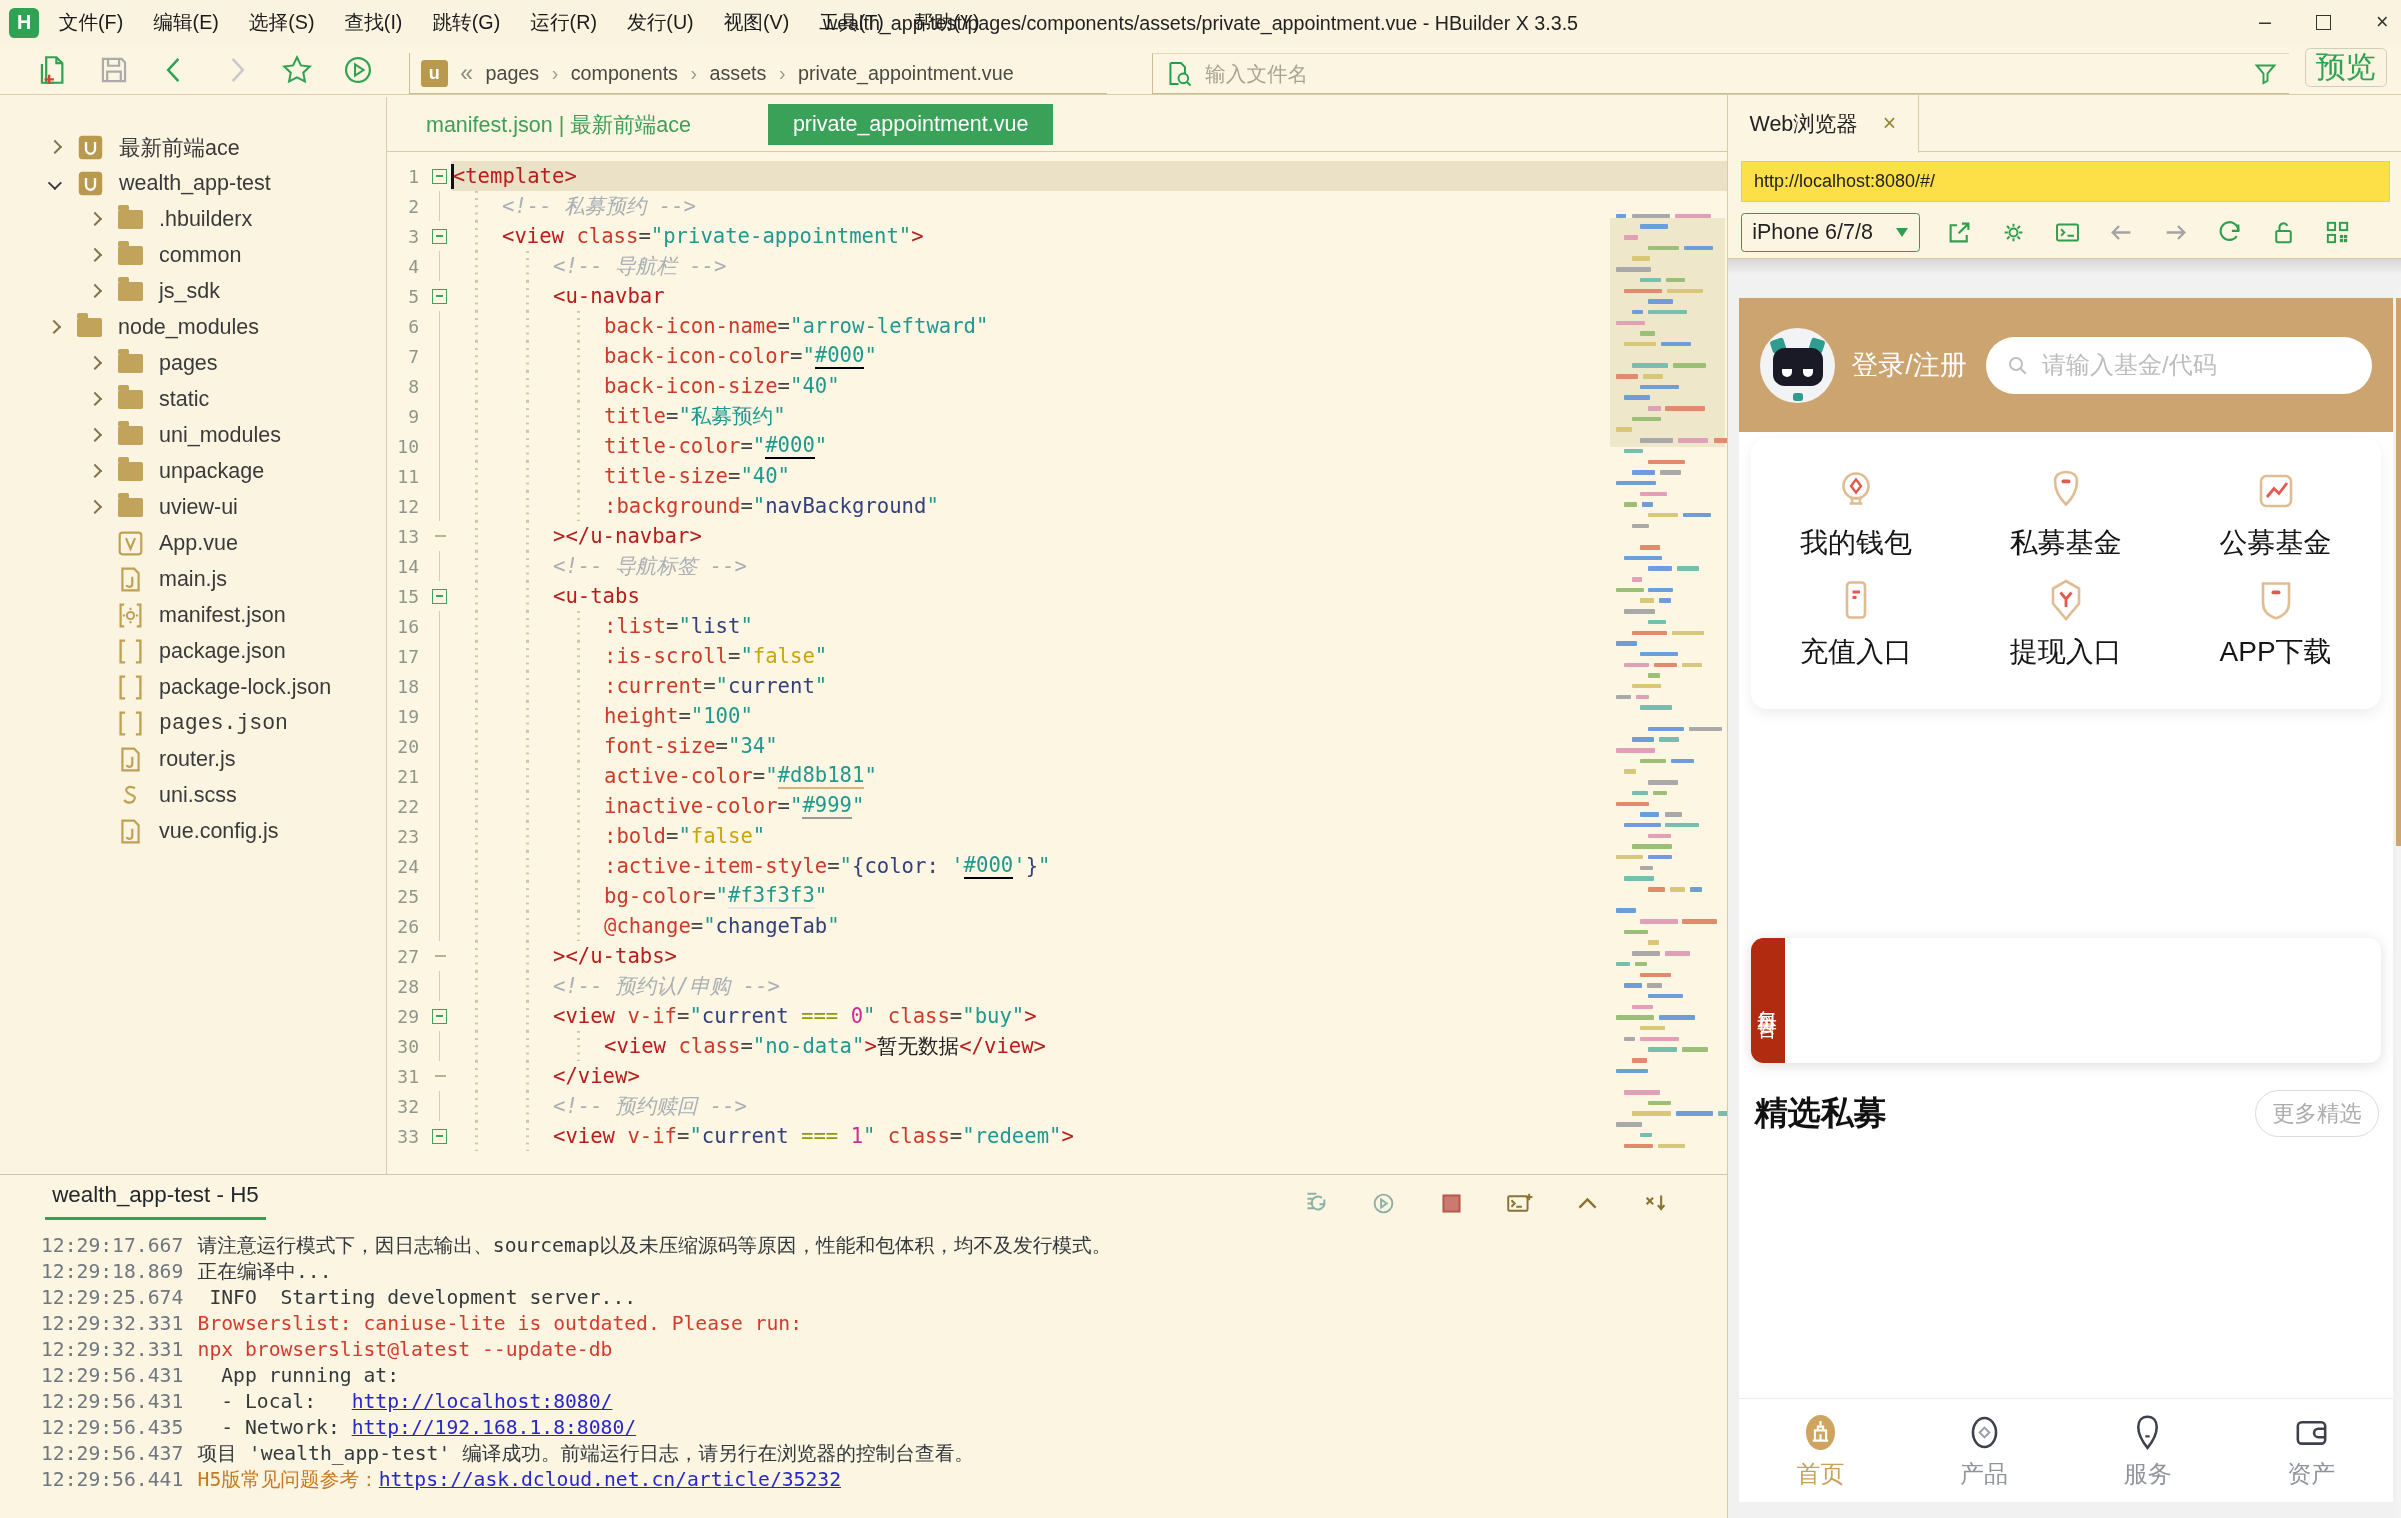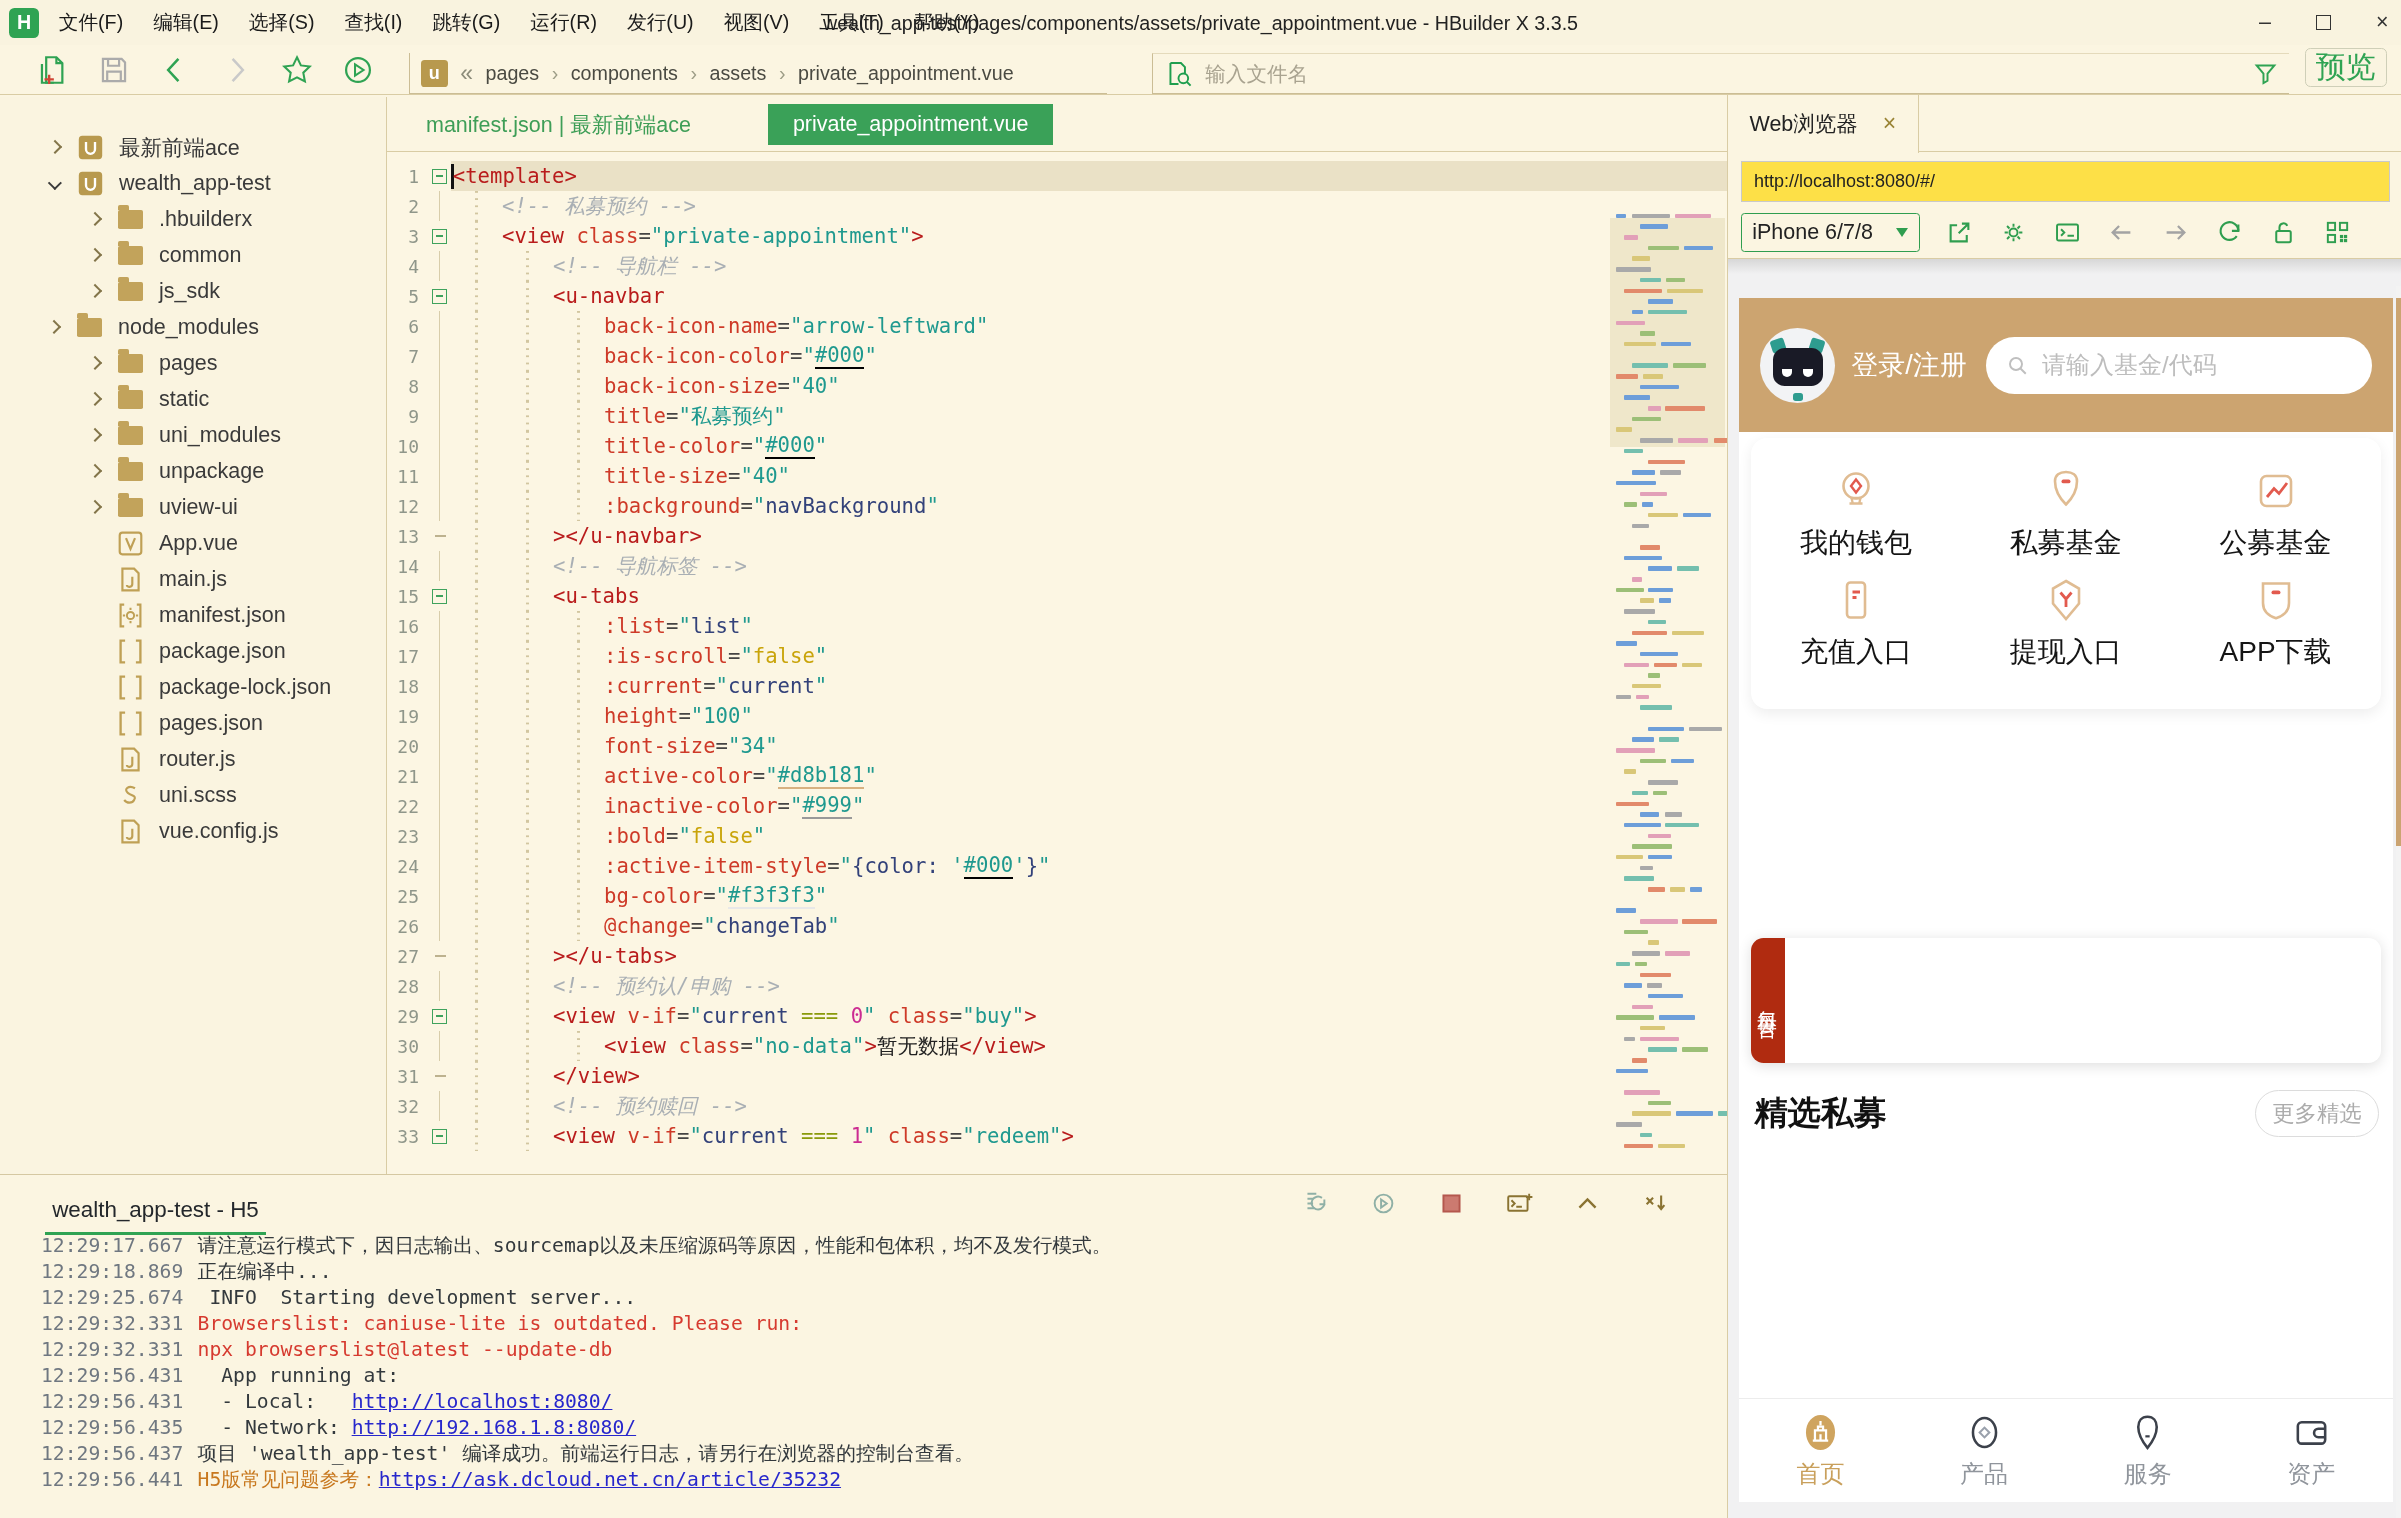--- a/index.html
+++ b/index.html
@@ -74,21 +74,21 @@
   .op{color:#8A9A0B}.num{color:#CC2C92}.com{color:#A9AFB4;font-style:italic}.txt{color:#222}.eq{color:#444}
   .ub{border-bottom:2.7px solid #000}.ut{border-bottom:2.7px solid #D8B181}.ug{border-bottom:2.7px solid #999}.ul{border-bottom:2.7px solid #E8E8E8}
   .minimap{position:absolute;right:1.8px;top:59px;bottom:0;width:115px}
   .mviewport{position:absolute;left:0;right:0;top:7.2px;height:229px;background:#EFE7CA}
   .mrow{position:relative;height:10.7px}
   .mbar{position:absolute;top:2.7px;height:4.5px;border-radius:0.9px}
 
   
   .console{position:absolute;left:0;top:1174px;width:1727px;height:344px;border-top:1.8px solid #D5C8A2;background:#FBF5E1;overflow:hidden}
   .chead{position:relative;height:57px}
-  .ctab{position:absolute;left:45px;top:17px;padding:5.4px 7.2px 9px;border-bottom:3.6px solid #2FA353;font-size:22.4px;color:#23272B}
+  .ctab{position:absolute;left:45px;top:2px;padding:5.4px 7.2px 9px;border-bottom:3.6px solid #2FA353;font-size:22.4px;color:#23272B}
   .ctools{position:absolute;right:57px;top:14.3px;display:flex;gap:39px}
   .ctools .cic{width:29px;height:29px}
   .ctools svg{width:100%;height:100%}
   .logs{padding-left:41px;font-family:"DejaVu Sans Mono",monospace}
   .logline{height:26px;display:flex;align-items:center;font-size:19.7px;white-space:pre;overflow:hidden}
   .ltime{color:#6F7780;margin-right:14.3px;flex:none}
   .lp{color:#33393D}
   .lp.red{color:#D63A2F}
   .lp.orange{color:#C8781E}
   .lp.link{color:#2727CC;text-decoration:underline}
@@ -385,21 +385,21 @@
         </div>
         <div class="trow" style="padding-left: 79px;">
           <span class="slot"></span>
           <span class="iconslot">
             <span class="ficon"><svg viewBox="0 0 30 30">
                 <path d="M9 3H4v24h5M21 3h5v24h-5" fill="none" stroke="#BFA055" stroke-width="2.6"></path>
               </svg></span>
           </span>
           <span class="tlabel">package-lock.json</span>
         </div>
-        <div class="trow" style="padding-left: 79px;">
+        <div class="trow" style="padding-left: 79px; font-family: Liberation Mono, monospace;">
           <span class="slot"></span>
           <span class="iconslot">
             <span class="ficon"><svg viewBox="0 0 30 30">
                 <path d="M9 3H4v24h5M21 3h5v24h-5" fill="none" stroke="#BFA055" stroke-width="2.6"></path>
               </svg></span>
           </span>
           <span class="tlabel">pages.json</span>
         </div>
         <div class="trow" style="padding-left: 79px;">
           <span class="slot"></span>

